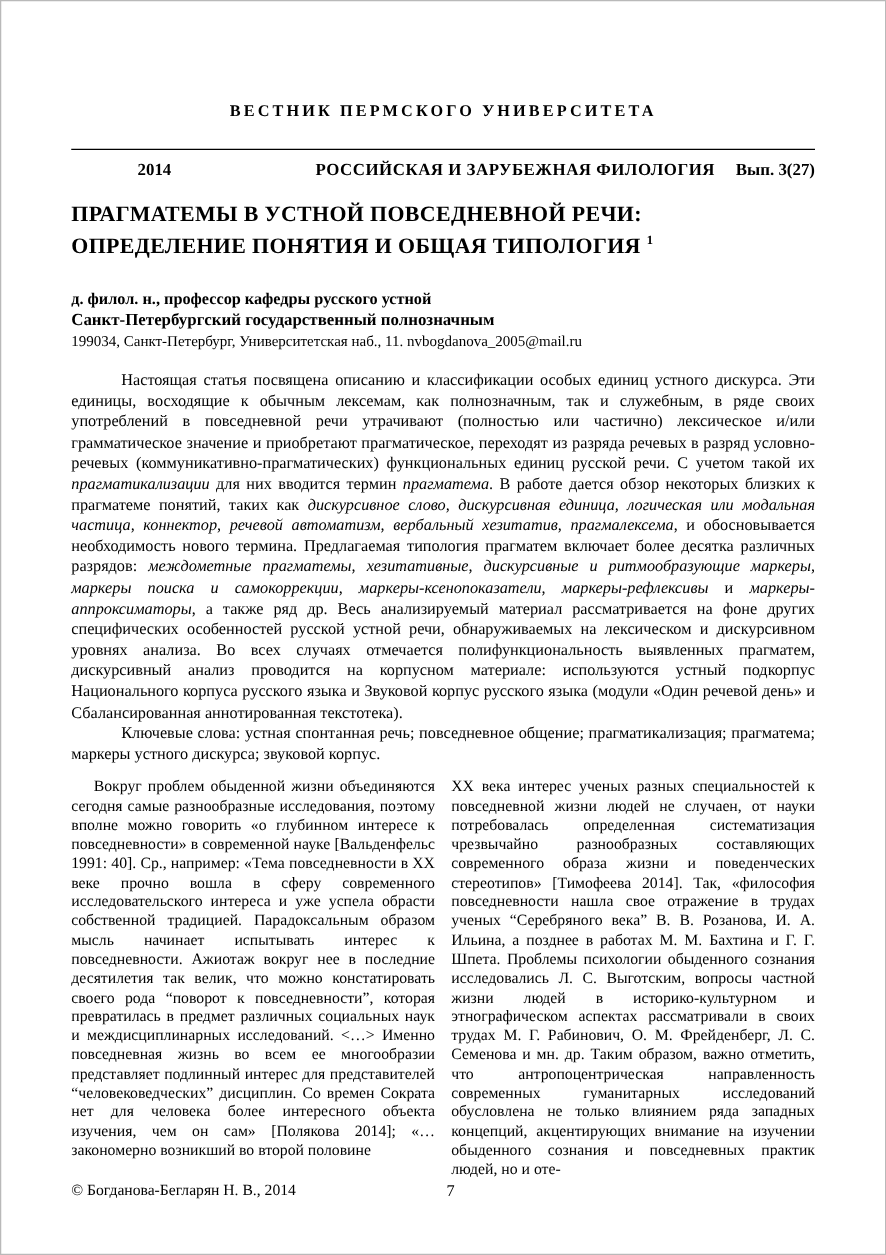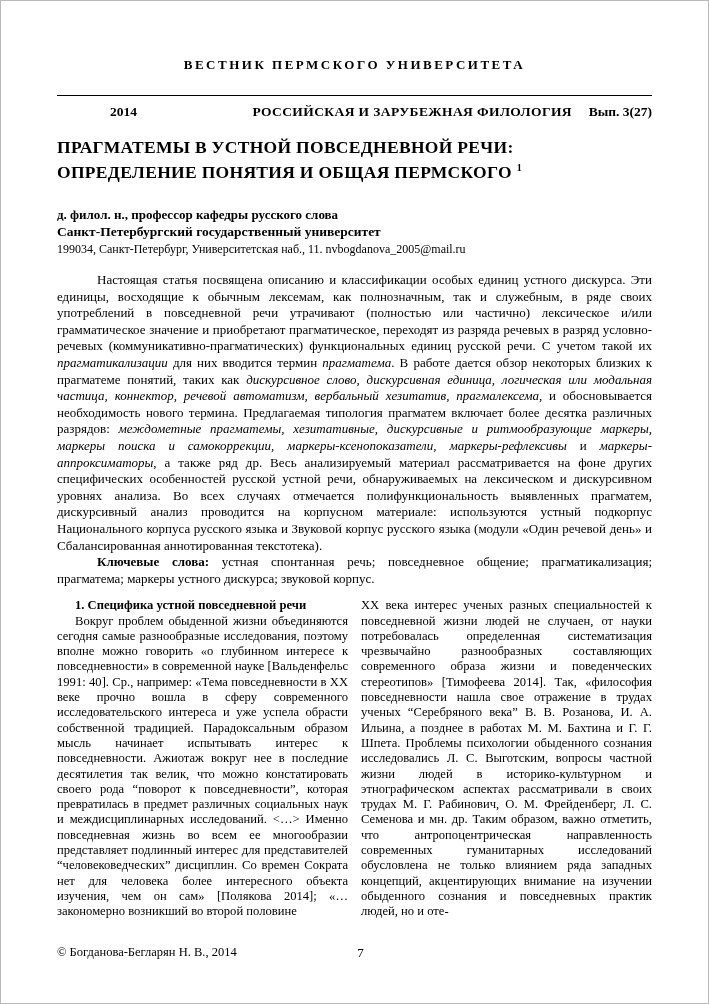--- a/index.html
+++ b/index.html
@@ -14,20 +14,21 @@
     color:#000;
     overflow:hidden;
   }
   .masthead {
     padding-top:56px;
     text-align:center;
     font-weight:bold;
     font-size:13px;
     letter-spacing:2.5px;
     white-space:nowrap;
+    margin-top:24px;
   }
   .header-rule {
     border:none;
     border-top:1.5px solid #000;
     margin:22px 0 0 0;
   }
   .journal-row {
     display:flex;
     align-items:baseline;
     margin-top:8px;
@@ -53,21 +54,21 @@
   .author-univ   { font-size:13.5px; font-weight:bold; line-height:18px; }
   .author-address{ font-size:12px;   line-height:16px; }
   .abstract {
     margin-top:15px;
     font-size:13px;
     line-height:16.6px;
     text-align:justify;
   }
   .abstract p { margin:0; text-indent:40px; }
   .abstract .i { font-style:italic; }
-  .abstract .b { font-weight:bold;margin-top:36px; }
+  .abstract .b { font-weight:normal;margin-top:36px; }
   .columns {
     display:flex;
     gap:13px;
     margin-top:11px;
   }
   .col {
     width:291px;
     font-size:12.6px;
     line-height:15.3px;
     text-align:justify;
@@ -93,36 +94,35 @@
 
   <hr class="header-rule">
 
   <div class="journal-row">
     <span class="year">2014</span>
     <span class="series">РОССИЙСКАЯ И ЗАРУБЕЖНАЯ ФИЛОЛОГИЯ</span>
     <span class="issue">Вып. 3(27)</span>
   </div>
 
 
-  <h1 class="title"><span>ПРАГМАТЕМЫ В УСТНОЙ ПОВСЕДНЕВНОЙ РЕЧИ:</span><br><span>ОПРЕДЕЛЕНИЕ ПОНЯТИЯ И ОБЩАЯ ПЕРМСКОГО</span>&nbsp;<sup>1</sup></h1>
+  <h1 class="title"><span>ПРАГМАТЕМЫ В УСТНОЙ ПОВСЕДНЕВНОЙ РЕЧИ:</span><br><span>ОПРЕДЕЛЕНИЕ ПОНЯТИЯ И ОБЩАЯ ТИПОЛОГИЯ</span>&nbsp;<sup>1</sup></h1>
 
   <div class="author-block">
-    <div class="author-degree">д. филол. н., профессор кафедры русского слова</div>
-    <div class="author-univ">Санкт-Петербургский государственный университет</div>
+    <div class="author-degree">д. филол. н., профессор кафедры русского устной</div>
+    <div class="author-univ">Санкт-Петербургский государственный полнозначным</div>
     <div class="author-address">199034, Санкт-Петербург, Университетская наб., 11. nvbogdanova_2005@mail.ru</div>
   </div>
 
   <div class="abstract">
     <p><span>Настоящая статья посвящена описанию и классификации особых единиц устного дискурса. Эти единицы, восходящие к обычным лексемам, как полнозначным, так и служебным, в ряде своих употреблений в повседневной речи утрачивают (полностью или частично) лексическое и/или грамматическое значение и приобретают прагматическое, переходят из разряда речевых в разряд условно-речевых (коммуникативно-прагматических) функциональных единиц русской речи. С учетом такой их </span><span class="i">прагматикализации</span><span> для них вводится термин </span><span class="i">прагматема</span><span>. В работе дается обзор некоторых близких к прагматеме понятий, таких как </span><span class="i">дискурсивное слово, дискурсивная единица, логическая или модальная частица, коннектор, речевой автоматизм, вербальный хезитатив, прагмалексема</span><span>, и обосновывается необходимость нового термина. Предлагаемая типология прагматем включает более десятка различных разрядов: </span><span class="i">междометные прагматемы, хезитативные, дискурсивные и ритмообразующие маркеры, маркеры поиска и самокоррекции, маркеры-ксенопоказатели, маркеры-рефлексивы</span><span> и </span><span class="i">маркеры-аппроксиматоры</span><span>, а также ряд др. Весь анализируемый материал рассматривается на фоне других специфических особенностей русской устной речи, обнаруживаемых на лексическом и дискурсивном уровнях анализа. Во всех случаях отмечается полифункциональность выявленных прагматем, дискурсивный анализ проводится на корпусном материале: используются устный подкорпус Национального корпуса русского языка и Звуковой корпус русского языка (модули «Один речевой день» и Сбалансированная аннотированная текстотека).</span></p>
     <p><span class="b">Ключевые слова:</span><span> устная спонтанная речь; повседневное общение; прагматикализация; прагматема; маркеры устного дискурса; звуковой корпус.</span></p>
   </div>
 
   <div class="columns">
     <div class="col">
-      <p class="col-heading">1. Специфика устной повседневной речи</p>
       <p class="indent">Вокруг проблем обыденной жизни объединяются сегодня самые разнообразные исследования, поэтому вполне можно говорить «о глубинном интересе к повседневности» в современной науке [Вальденфельс 1991: 40]. Ср., например: «Тема повседневности в XX веке прочно вошла в сферу современного исследовательского интереса и уже успела обрасти собственной традицией. Парадоксальным образом мысль начинает испытывать интерес к повседневности. Ажиотаж вокруг нее в последние десятилетия так велик, что можно констатировать своего рода “поворот к повседневности”, которая превратилась в предмет различных социальных наук и междисциплинарных исследований. &lt;…&gt; Именно повседневная жизнь во всем ее многообразии представляет подлинный интерес для представителей “человековедческих” дисциплин. Со времен Сократа нет для человека более интересного объекта изучения, чем он сам» [Полякова 2014]; «…закономерно возникший во второй половине</p>
     </div>
     <div class="col">
       <p>XX века интерес ученых разных специальностей к повседневной жизни людей не случаен, от науки потребовалась определенная систематизация чрезвычайно разнообразных составляющих современного образа жизни и поведенческих стереотипов» [Тимофеева 2014]. Так, «философия повседневности нашла свое отражение в трудах ученых “Серебряного века” В. В. Розанова, И. А. Ильина, а позднее в работах М. М. Бахтина и Г. Г. Шпета. Проблемы психологии обыденного сознания исследовались Л. С. Выготским, вопросы частной жизни людей в историко-культурном и этнографическом аспектах рассматривали в своих трудах М. Г. Рабинович, О. М. Фрейденберг, Л. С. Семенова и мн. др. Таким образом, важно отметить, что антропоцентрическая направленность современных гуманитарных исследований обусловлена не только влиянием ряда западных концепций, акцентирующих внимание на изучении обыденного сознания и повседневных практик людей, но и оте-</p>
     </div>
   </div>
 
   <div class="page-footer">
     <span class="copyright">© Богданова-Бегларян Н. В., 2014</span>
     <span class="page-number">7</span>

